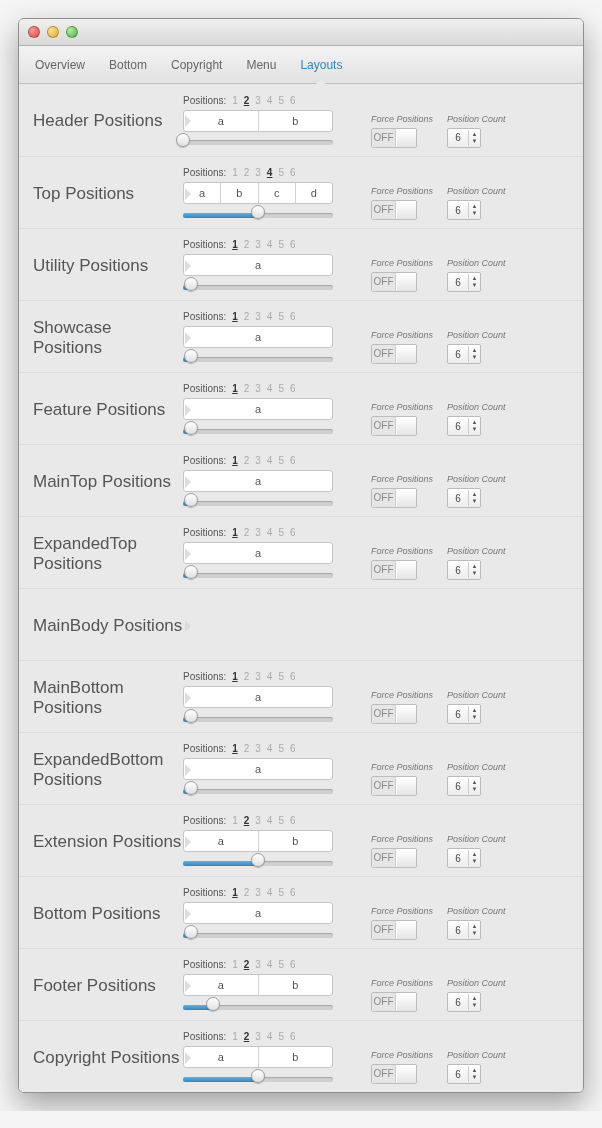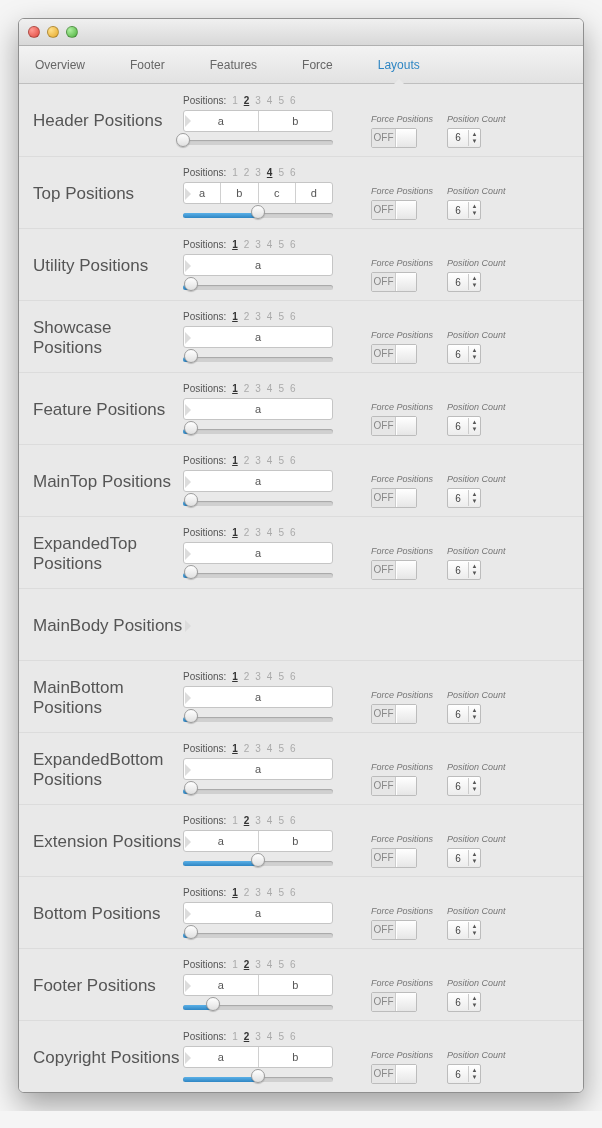--- a/index.html
+++ b/index.html
@@ -37,21 +37,20 @@
 
   .tabs {
     display: flex;
     align-items: center;
     background: linear-gradient(#f3f3f3,#e2e2e2);
     border-bottom: 1px solid #bfbfbf;
     font-size: 12px;
     color: #666;
     padding: 0 4px;
     height: 38px;
-    gap: 21px;
   }
   .tab {
     padding: 0 12px;
     line-height: 38px;
     cursor: default;
     position: relative;
   }
   .tab.active {
     color: #2f86c3;
     text-align: center;
@@ -256,23 +255,23 @@
 <div class="window">
 
   <div class="titlebar">
     <div class="tl-btn tl-close"></div>
     <div class="tl-btn tl-min"></div>
     <div class="tl-btn tl-zoom"></div>
   </div>
 
   <div class="tabs" id="tabs">
       <div class="tab">Overview</div>
-      <div class="tab">Footer</div>
-      <div class="tab">Features</div>
-      <div class="tab">Force</div>
+      <div class="tab">Bottom</div>
+      <div class="tab">Copyright</div>
+      <div class="tab">Menu</div>
       <div class="tab active">Layouts</div>
     </div>
 
   <div class="panel" id="panel">
       <div class="row">
         <div class="row-label">Header Positions<span class="notch"></span></div>
         <div class="controls">
           <div class="mid">
             <div class="positions-line"><span>Positions: </span><span class="nums"><span>1</span><span class="on">2</span><span>3</span><span>4</span><span>5</span><span>6</span></span></div>
             <div class="cells">

